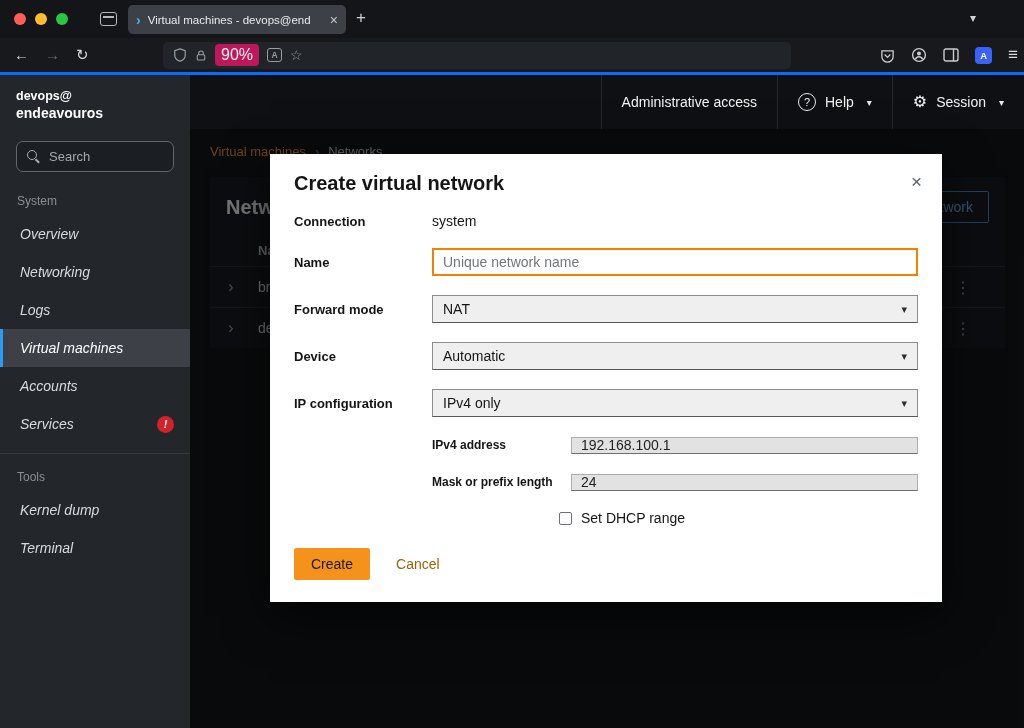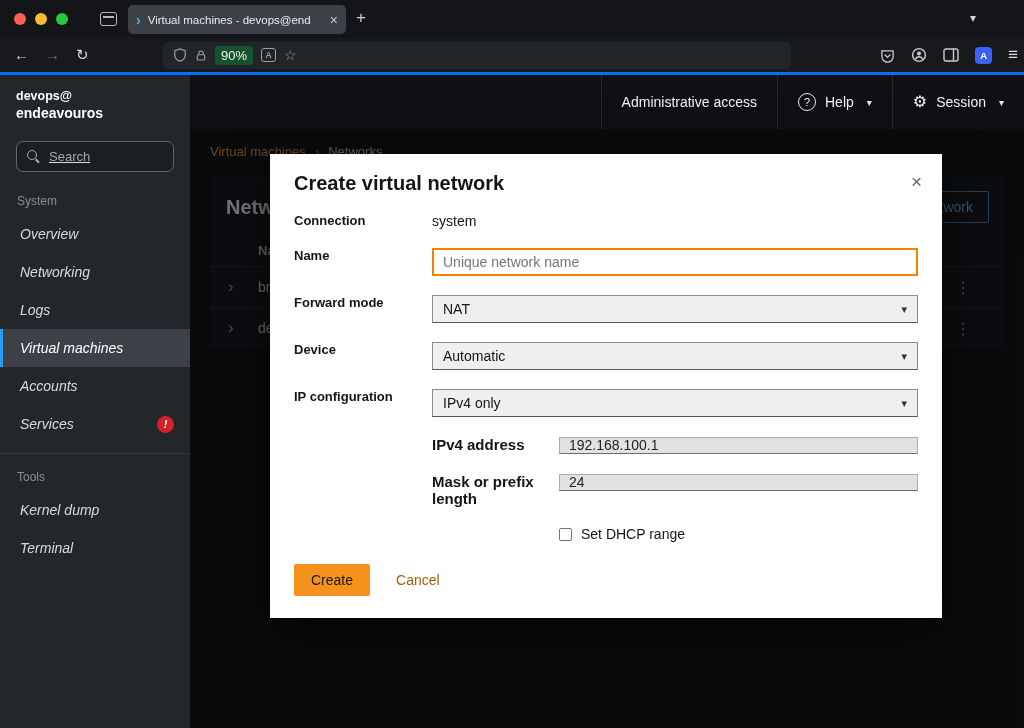--- a/index.html
+++ b/index.html
@@ -19,35 +19,35 @@
   .tab-close { color:#c7c9cc; font-size:14px; line-height:1; }
   .newtab { position:absolute; left:356px; top:9px; color:#cfd1d4; font-size:17px; line-height:1; }
   .tabstrip-chevron { position:absolute; right:48px; top:11px; color:#cfd1d4; font-size:12px; }
 
   .toolbar { position:absolute; left:0; top:38px; width:1024px; height:34px; background:#17191d; display:flex; align-items:center; }
   .navbtns { display:flex; gap:16px; margin-left:14px; color:#d6d8da; font-size:15px; }
   .navbtns .dim { color:#6b6e73; }
   .urlbar { position:absolute; left:163px; top:3.5px; width:628px; height:27px; background:#212429; border-radius:5px; display:flex; align-items:center; padding:0 10px; gap:8px; }
   .url-text { flex:1; font-size:12.5px; color:#9a9da1; white-space:nowrap; overflow:hidden; }
   .url-text .host { color:#f2f3f4; }
-  .zoom-pill { background:#14532d; color:#f0f1f2; font-size:13px; padding:2px 6px; border-radius:4px; }
+  .zoom-pill { background:#be185d; color:#f0f1f2; font-size:16px; padding:2px 6px; border-radius:4px; }
   .mini-translate { width:15px; height:14px; border:1.4px solid #9a9da1; border-radius:3px; color:#9a9da1; font-size:8.5px; font-weight:bold; display:flex; align-items:center; justify-content:center; }
   .star { color:#9a9da1; font-size:14px; }
   .right-icons { position:absolute; right:6px; top:0; height:34px; display:flex; align-items:center; gap:16px; }
   .ricon { color:#c9cbce; display:flex; align-items:center; justify-content:center; }
   .addon-blue { width:17px; height:17px; background:#3b63f3; border-radius:4px; color:#fff; font-size:9.5px; font-weight:bold; display:flex; align-items:center; justify-content:center; }
   .menu-glyph { font-size:17px; color:#d6d8da; }
   .accent-line { position:absolute; left:0; top:72px; width:1024px; height:3px; background:#0a6cff; }
 
   
   .sidebar { position:absolute; left:0; top:75px; width:190px; height:653px; background:#23262b; color:#dadbdd; }
   .user { padding:12px 16px 8px; }
   .user .l1 { font-size:12.5px; font-weight:bold; color:#fff; line-height:1.45; }
   .user .l2 { font-size:14px; font-weight:bold; color:#fff; }
-  .searchbox { margin:12px 16px 6px; height:31px; background:#1b1e22; border:1px solid #63666a; border-radius:7px; display:flex; align-items:center; padding:0 10px; gap:9px;text-decoration:underline; }
+  .searchbox { margin:12px 16px 6px; height:31px; background:#1b1e22; border:1px solid #63666a; border-radius:7px; display:flex; align-items:center; padding:0 10px; gap:9px; }
   .mag { position:relative; width:13px; height:13px; flex:none; }
   .mag::before { content:""; position:absolute; width:8px; height:8px; border:1.6px solid #aaacaf; border-radius:50%; left:0; top:0; }
   .mag::after { content:""; position:absolute; width:5px; height:1.6px; background:#aaacaf; transform:rotate(45deg); left:8px; top:10px; }
   .search-ph { font-size:13px; color:#a7a9ac; }
   .nav-section { padding:16px 17px 7px; font-size:12px; color:#8b8e92; }
   .nav-item { height:38px; display:flex; align-items:center; padding-left:17px; font-size:14px; color:#dadbdd; border-left:3px solid transparent;font-style:italic; }
   .nav-item.active { background:#3d4147; border-left-color:#2b9af3; color:#fff; }
   .nav-item .grow { flex:1; }
   .badge { width:17px; height:17px; border-radius:50%; background:#d2232a; color:#fff; font-size:11px; font-weight:bold; display:flex; align-items:center; justify-content:center; margin-right:16px; }
   .side-divider { height:1px; background:#35383d; margin:10px 0 0; }
@@ -73,30 +73,30 @@
   .row-name { color:#e8e9ea; font-size:14px; flex:1; }
   .kebab { color:#9fa1a5; font-size:16px; letter-spacing:0; }
 
   .overlay { position:absolute; left:190px; top:129px; width:834px; height:599px; background:rgba(0,0,0,0.54); z-index:5; }
 
   
   .modal { position:absolute; left:270px; top:154px; width:672px; background:#ffffff; z-index:20; box-shadow:0 14px 44px rgba(0,0,0,0.65); padding:18px 24px 22px; color:#151515; }
   .modal-title { font-size:20px; font-weight:bold; }
   .modal-close { position:absolute; right:20px; top:18px; font-size:19px; color:#5f6468; line-height:1; }
   .form { margin-top:18px; }
-  .frow { display:flex; align-items:flex-start; margin-bottom:19px; }
+  .frow { display:flex; align-items:center; margin-bottom:19px; }
   .flabel { width:138px; flex:none; font-size:13px; font-weight:bold; }
   .fctrl { flex:1; min-width:0; }
   .static-val { font-size:14px; }
   .name-input { width:100%; height:28px; border:2px solid #f28100; background:#fff; padding:0 9px; font-size:14px; font-family:"Liberation Sans",sans-serif; color:#333; outline:none; }
   .name-input::placeholder { color:#73767a; }
   .select { height:28px; background:#efefef; border:1px solid #8a8d90; border-bottom-color:#55585b; display:flex; align-items:center; justify-content:space-between; padding:0 10px; font-size:14px; }
   .select .sel-caret { font-size:11px; color:#2b2e31; }
   .nested { margin-left:138px; }
-  .flabel2 { width:127px; flex:none; font-size:15px; font-weight:bold; }
+  .flabel2 { width:139px; flex:none; font-size:12px; font-weight:bold; }
   .gray-input { width:100%; height:17px; background:#e2e2e2; border:1px solid #adadad; border-bottom-color:#6e6e6e; padding:0 9px; font-size:14px; color:#222; font-family:"Liberation Sans",sans-serif; }
   .checkbox-row { margin-left:265px; display:flex; align-items:center; gap:9px; margin-bottom:22px; margin-top:0; }
   .checkbox { width:13px; height:13px; border:1px solid #6e7175; background:#fff; border-radius:2px; flex:none; }
   .checkbox-label { font-size:14px; }
   .footer { display:flex; align-items:center; gap:26px; margin-top:4px; }
   .btn-create { background:#f5921b; color:#19191a; border:none; padding:8px 17px; font-size:14px; border-radius:2px; font-family:"Liberation Sans",sans-serif; }
   .btn-cancel { background:none; border:none; color:#a16207; font-size:14px; font-family:"Liberation Sans",sans-serif; }
   svg { display:block; }
 </style>
 </head>

